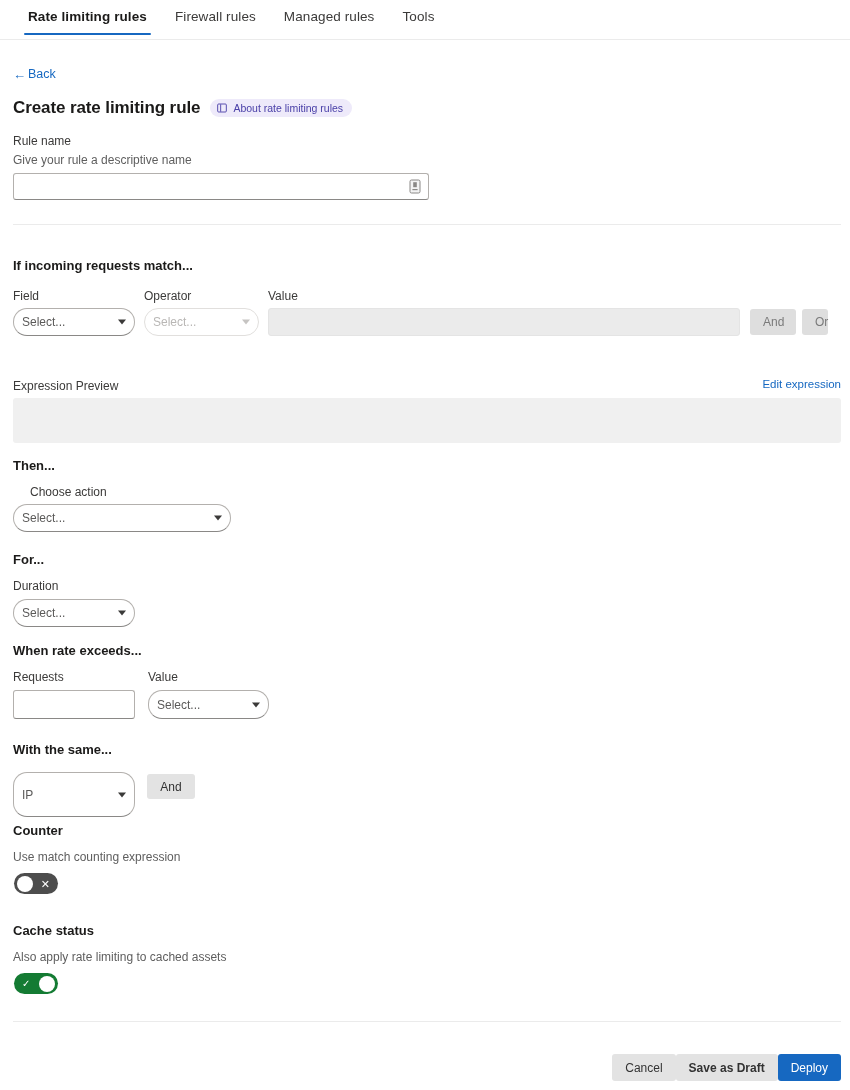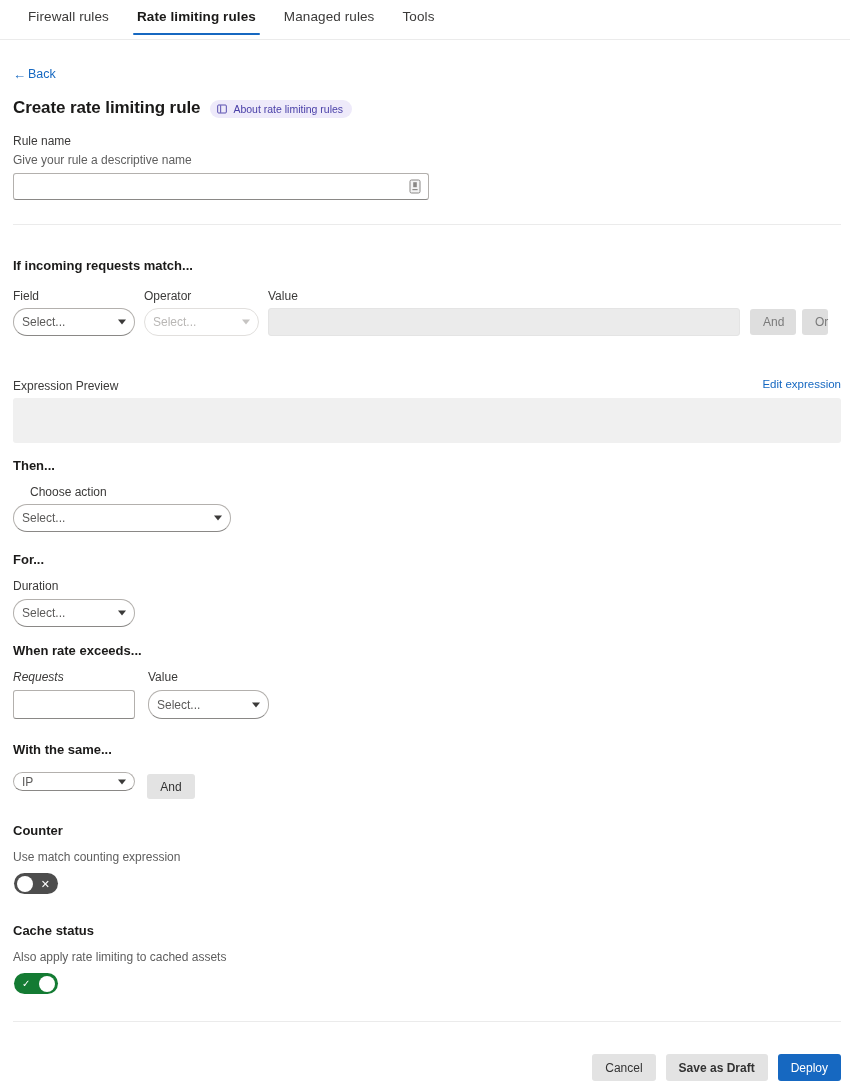--- a/index.html
+++ b/index.html
@@ -59,21 +59,21 @@
     gap: 1px;
     cursor: pointer;
   }
   .back-arrow { font-size: 13px; line-height: 1; margin-right: 1px; }
 
   
   .title-row {
     position: absolute;
     top: 98px; left: 13px;
     display: flex;
-    align-items: flex-end;
+    align-items: center;
     gap: 10px;
   }
   .page-title {
     font-size: 17px;
     font-weight: bold;
     color: #1b1a19;
     letter-spacing: -0.1px;
   }
   .about-badge {
     display: inline-flex;
@@ -236,31 +236,30 @@
   }
   .toggle.off .tglyph { right: 8px; }
   .toggle.on  .tglyph { left: 8px; font-size: 10px; }
 
   .footer-btns {
     position: absolute;
     left: 13px; right: 9px;
     top: 1054px;
     display: flex;
     justify-content: flex-end;
-    gap: 10px;
   }
 </style>
 </head>
 <body>
 
 <div class="page">
 
   <div class="tabbar">
+    <div class="tab active"><span>Rate limiting rules</span></div>
     <div class="tab"><span>Firewall rules</span></div>
-    <div class="tab active"><span>Rate limiting rules</span></div>
     <div class="tab"><span>Managed rules</span></div>
     <div class="tab"><span>Tools</span></div>
   </div>
 
   <div class="back-link">
     <span class="back-arrow">←</span>
     <span>Back</span>
   </div>
 
   <div class="title-row">
@@ -326,30 +325,30 @@
   </div>
 
   <div style="position:absolute; top:552px; left:13px;" class="section-head">For...</div>
   <div style="position:absolute; top:578px; left:13px;" class="lbl">Duration</div>
   <div class="sel" style="position:absolute; top:599px; left:13px; width:122px;">
     <span>Select...</span>
     <span class="caret"></span>
   </div>
 
   <div style="position:absolute; top:643px; left:13px;" class="section-head">When rate exceeds...</div>
-  <div style="position:absolute; top:669px; left:13px;font-style:italic;" class="lbl">Requests</div>
+  <div style="position:absolute; top:669px; left:13px;" class="lbl">Requests</div>
   <div style="position:absolute; top:669px; left:148px;" class="lbl">Value</div>
   <input class="txt" style="position: absolute; top: 690px; left: 13px; width: 122px; height: 29px;">
   <div class="sel" style="position:absolute; top:690px; left:148px; width:121px; height:29px;">
     <span>Select...</span>
     <span class="caret"></span>
   </div>
 
   <div style="position:absolute; top:742px; left:13px;" class="section-head">With the same...</div>
-  <div class="sel" style="position:absolute; top:772px; left:13px; width:122px; height:19px;">
+  <div class="sel" style="position:absolute; top:772px; left:13px; width:122px; height:45px;">
     <span>IP</span>
     <span class="caret"></span>
   </div>
   <button class="btn btn-sec" style="position:absolute; top:774px; left:147px; width:48px; height:25px; color:#333;">And</button>
 
   <div style="position:absolute; top:823px; left:13px;" class="section-head">Counter</div>
   <div style="position:absolute; top:849px; left:13px;" class="lbl-sub">Use match counting expression</div>
   <div class="toggle off" style="position:absolute; top:873px; left:14px;">
     <span class="knob"></span>
     <span class="tglyph">✕</span>

